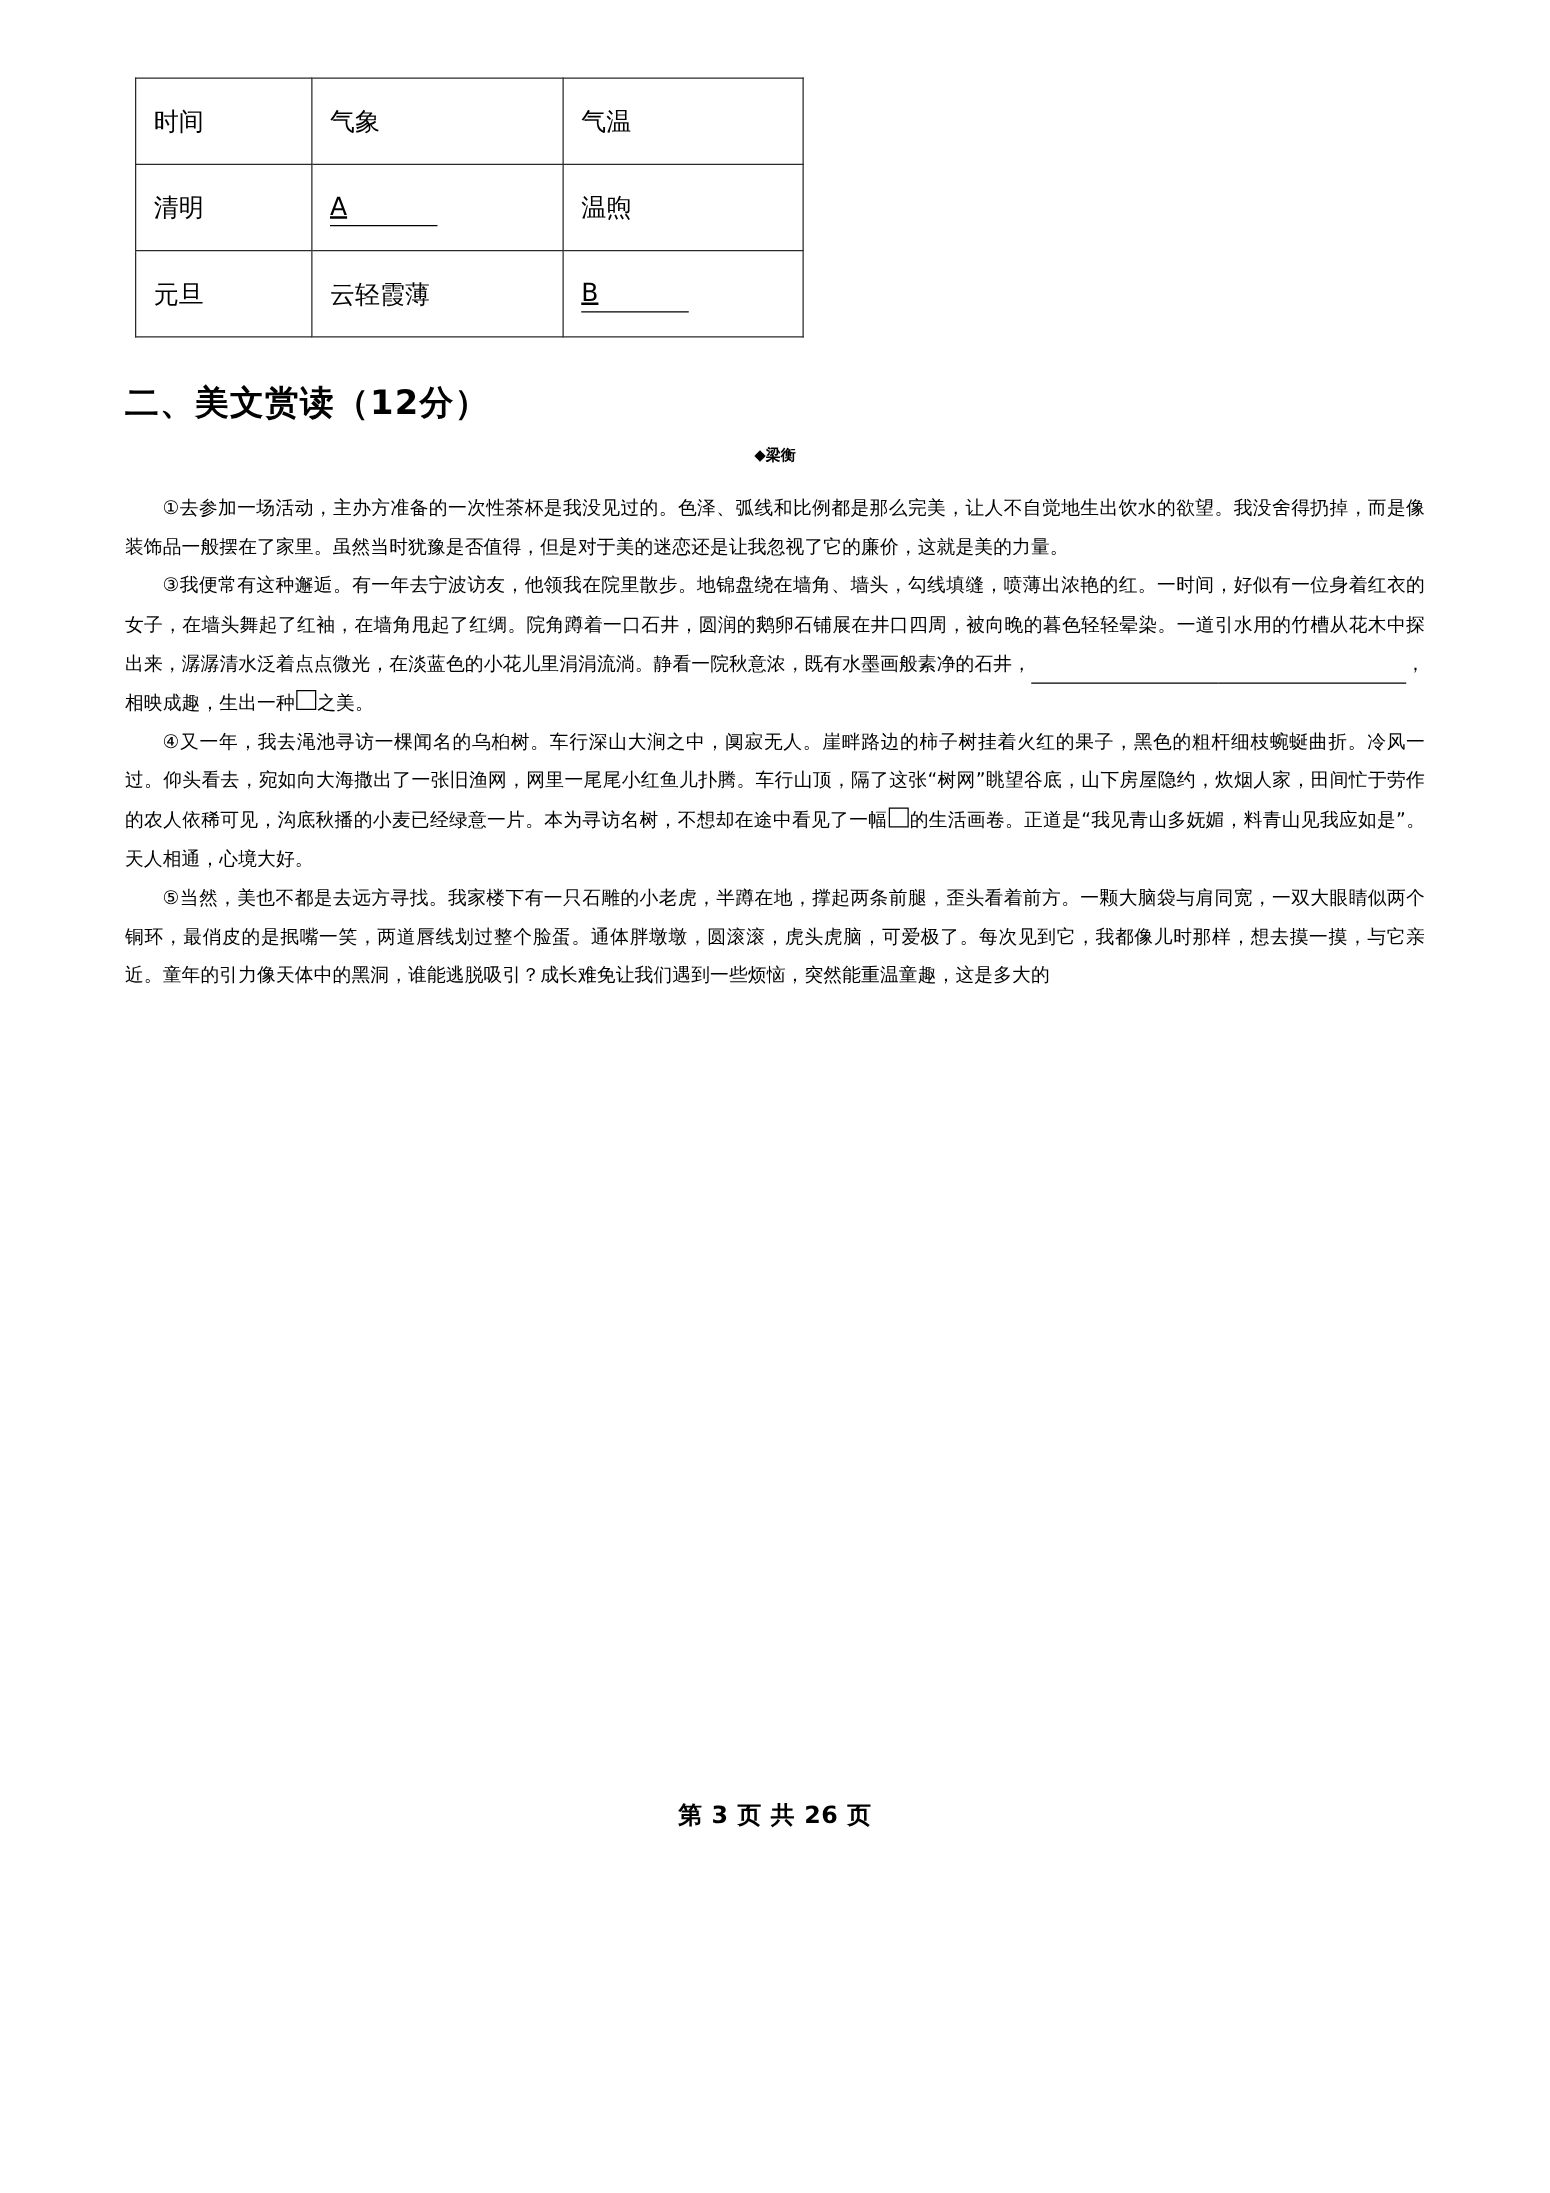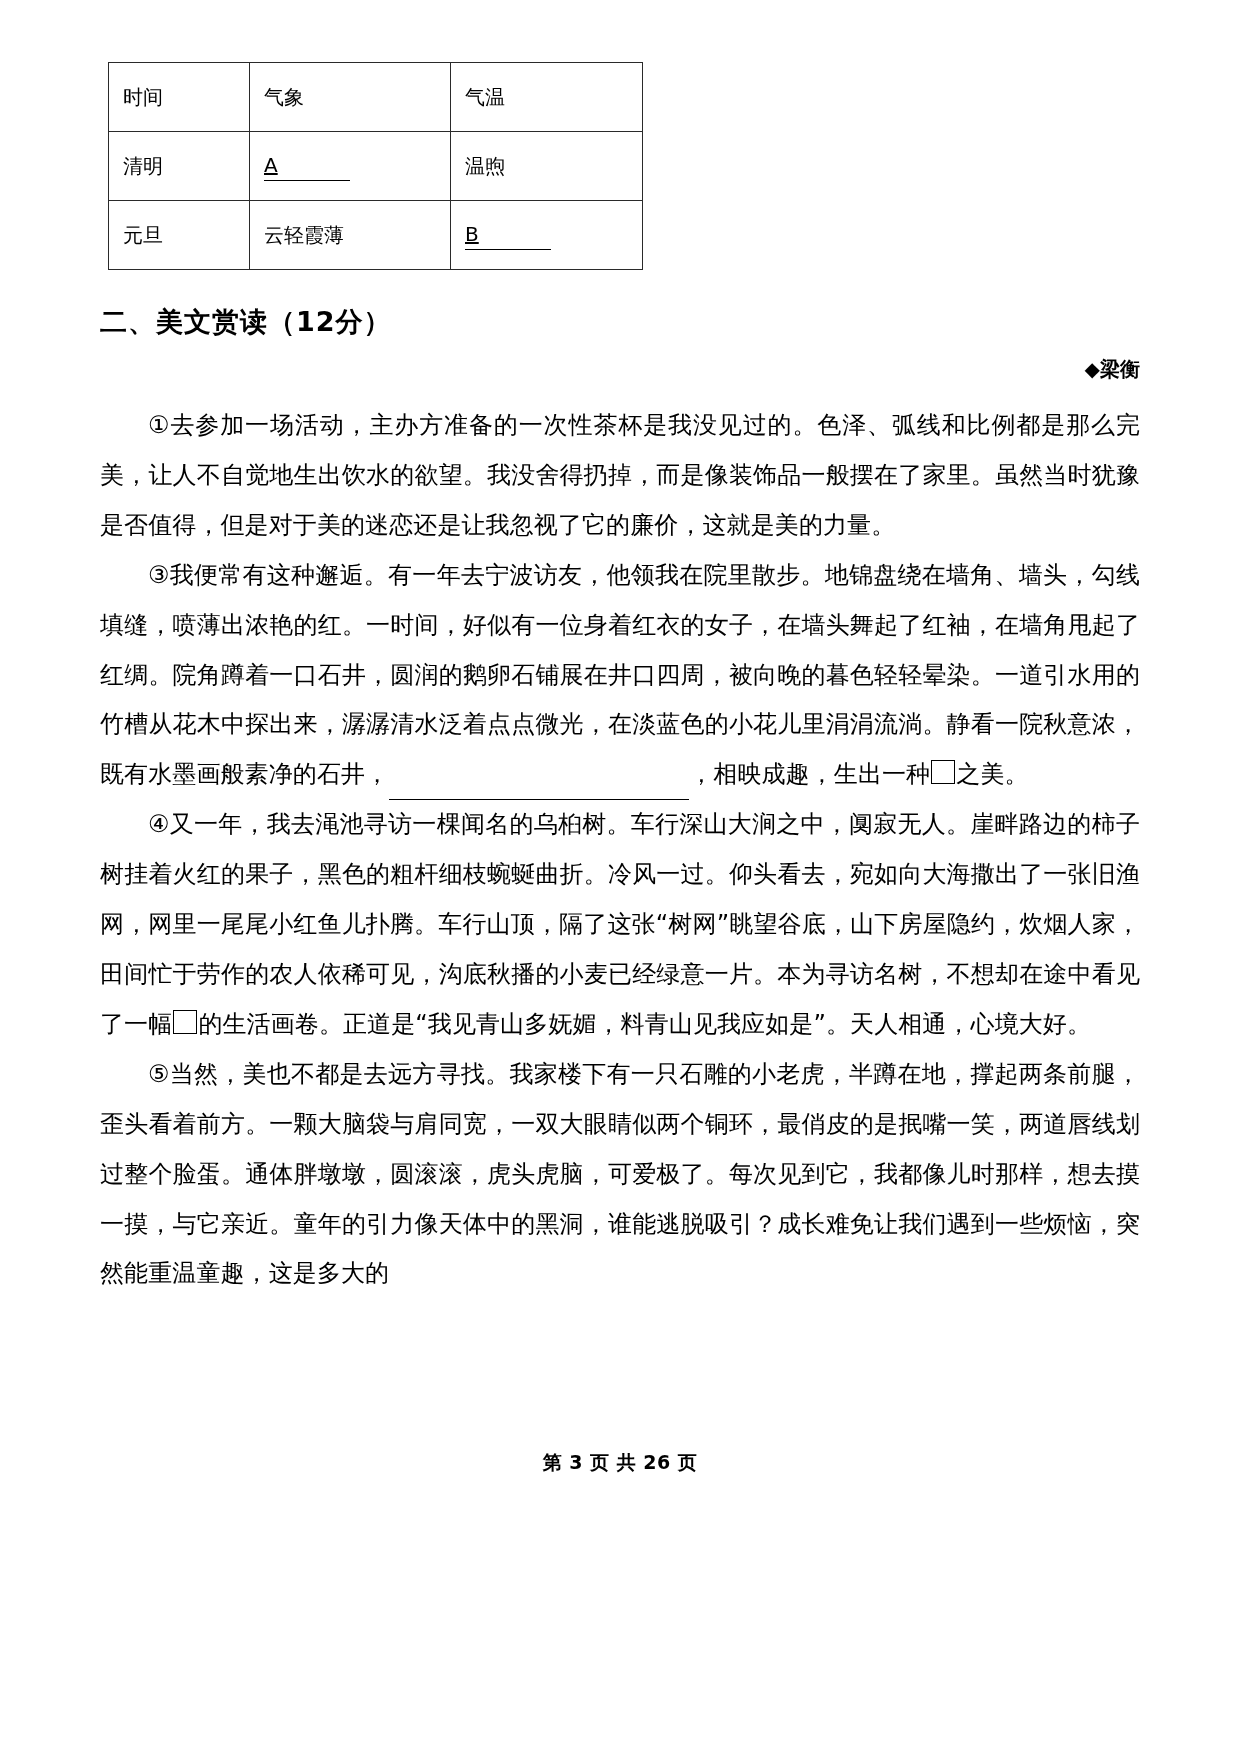--- a/index.html
+++ b/index.html
@@ -69,31 +69,31 @@
 
   
   .article-title {
     text-align: center;
     font-size: 20px;
     margin-top: 34px;
     letter-spacing: 1px;
     font-family: "DejaVu Sans", sans-serif;
   }
   .article-author {
-    text-align: right;
-    font-size: 20px;
+    text-align: center;
+    font-size: 12px;
     margin-top: 16px;
     font-weight: bold;
     font-family: "DejaVu Sans", sans-serif;
   }
   .body-text {
     margin-top: 18px;
   }
   .para {
-    font-size: 24px;
+    font-size: 15px;
     line-height: 2.08;
     text-align: justify;
     text-justify: inter-ideograph;
     text-indent: 2em;
     font-family: "DejaVu Sans", sans-serif;
     margin: 0;
     letter-spacing: 0.1px;
   }
   .inline-blank {
     display: inline-block;
@@ -109,21 +109,21 @@
     border: 1.4px solid #000;
     vertical-align: -0.08em;
     margin: 0 1px;
   }
 
   
   .footer {
     position: absolute;
     left: 0;
     right: 0;
-    bottom: 48px;
+    bottom: 59px;
     text-align: center;
     font-size: 19px;
     font-weight: bold;
     font-family: "DejaVu Sans", sans-serif;
     letter-spacing: 0.5px;
   }
 </style>
 </head>
 <body>
 

